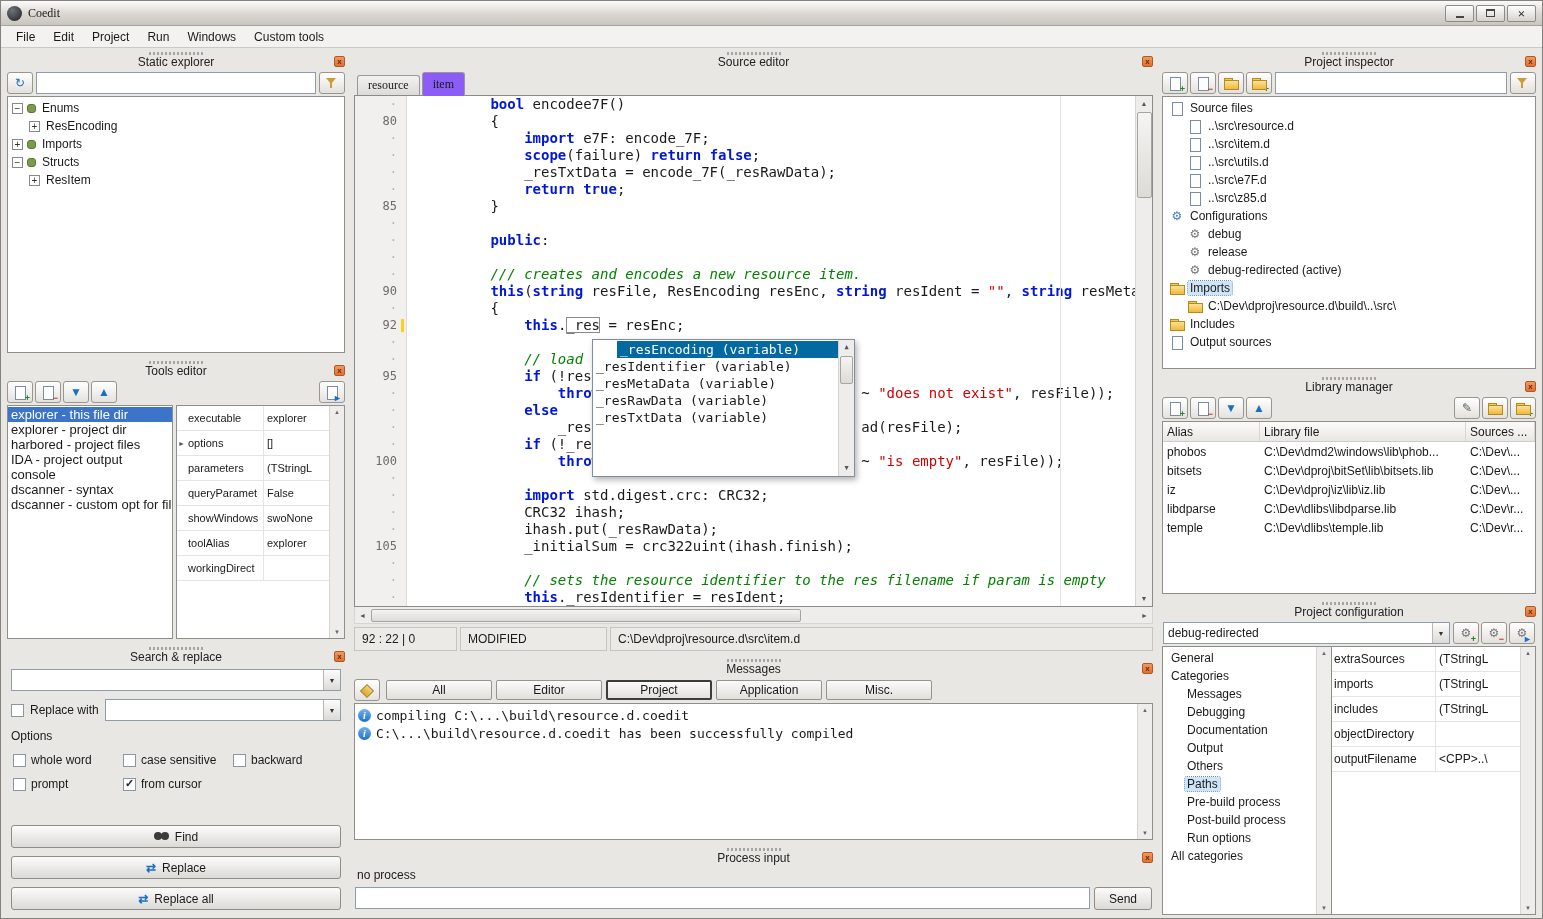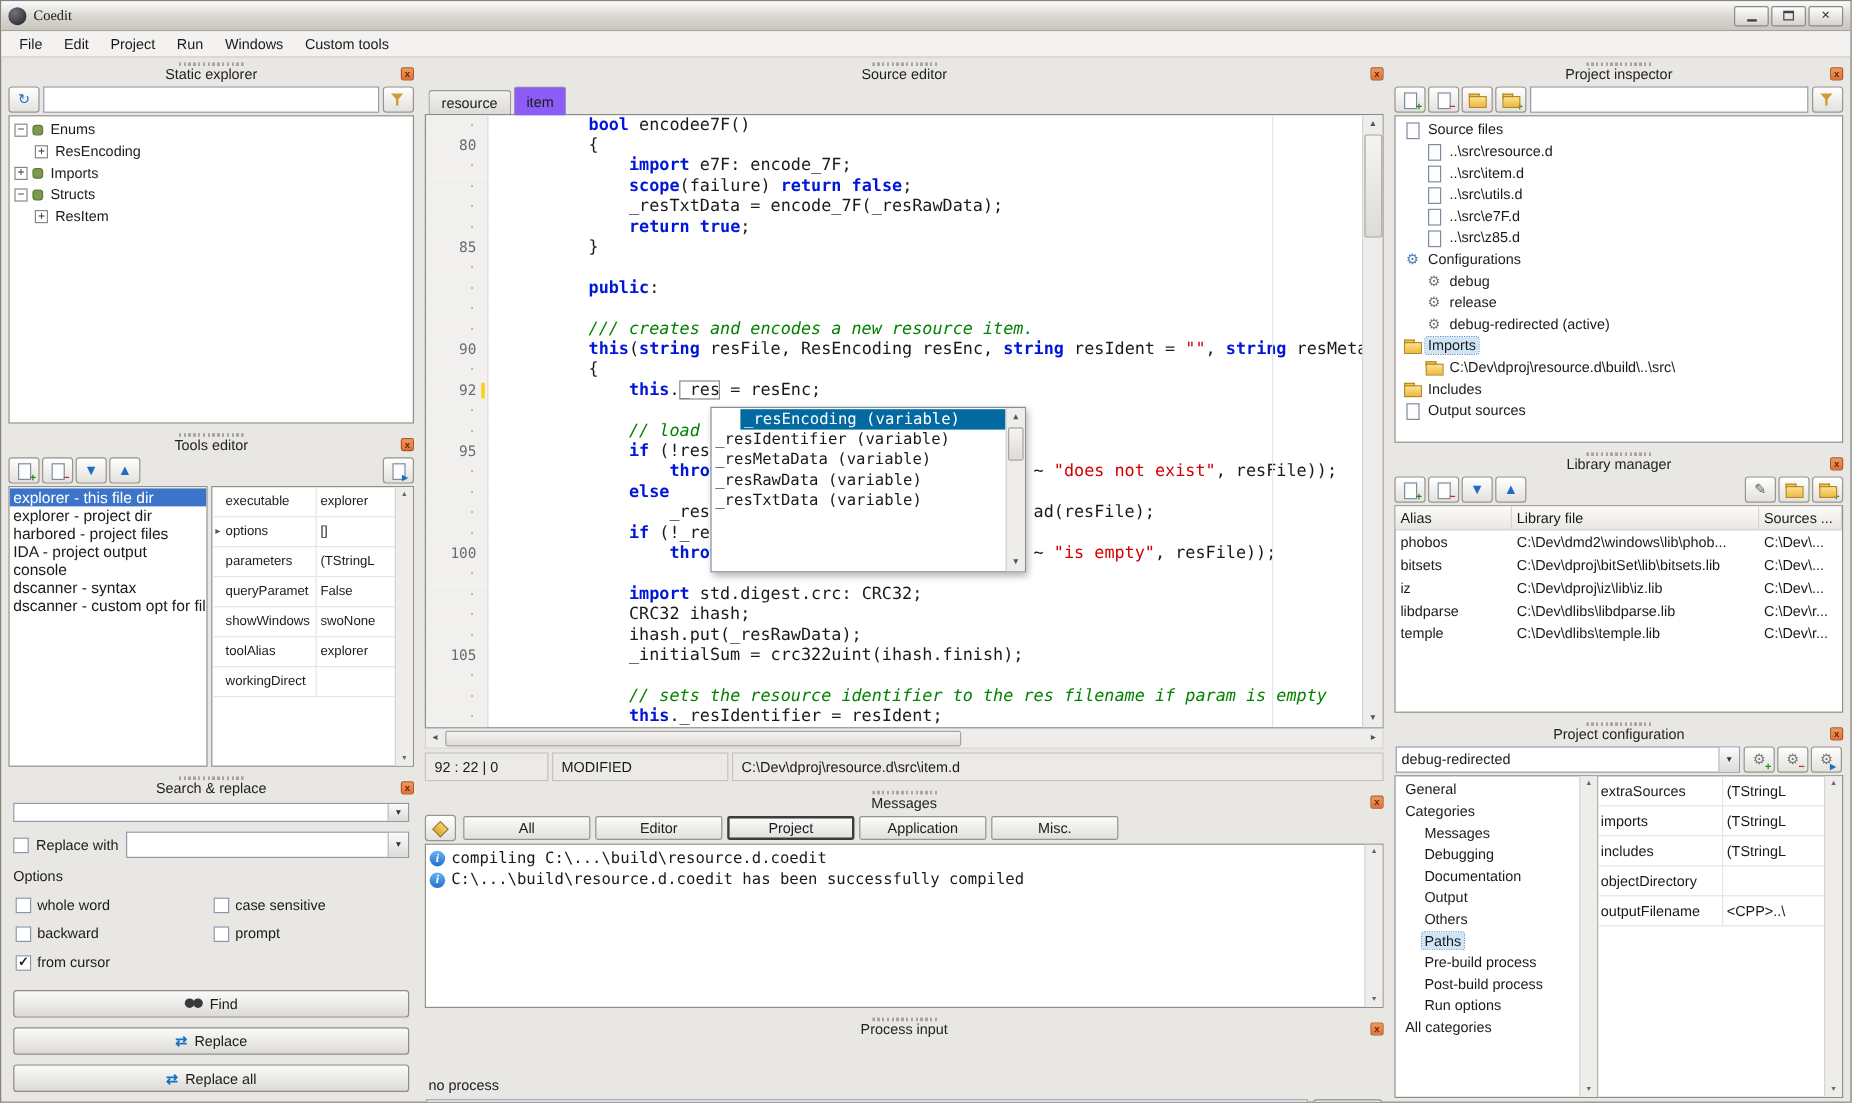--- a/index.html
+++ b/index.html
@@ -21,21 +21,21 @@
   .menu-item{padding:2px 9px;font-size:12px;}
 
   
   .main{flex:1;display:flex;gap:3px;padding:2px 3px 0;min-height:0;}
   .col{display:flex;flex-direction:column;gap:3px;min-height:0;}
   .col-left{width:344px;flex:none;}
   .col-center{flex:1;min-width:0;}
   .col-right{width:380px;flex:none;}
   .panel{display:flex;flex-direction:column;min-height:0;}
   .h-static{height:306px;flex:none;} .h-tools{height:283px;flex:none;} .h-search{flex:1;}
-  .h-source{height:604px;flex:none;} .h-msgs{height:186px;flex:none;} .h-proc{flex:1;gap:29px;}
+  .h-source{height:604px;flex:none;} .h-msgs{height:186px;flex:none;} .h-proc{flex:1;}
   .h-inspector{height:322px;flex:none;} .h-lib{height:222px;flex:none;} .h-config{flex:1;}
 
   
   .panel-header{flex:none;position:relative;height:20px;}
   .grip{width:54px;height:3px;margin:2px auto 1px;background:repeating-linear-gradient(90deg,#a8a5a0 0 2px,transparent 2px 4px);}
   .panel-title{text-align:center;font-size:12px;line-height:13px;color:#222;}
   .panel-close{position:absolute;right:3px;top:6px;width:11px;height:11px;background:linear-gradient(#f09a5e,#e06f38);border:1px solid #b05a20;border-radius:2px;display:flex;align-items:center;justify-content:center;}
   .panel-close::before{content:"x";font-size:8px;font-weight:bold;color:#6e2a00;line-height:8px;}
   .toolbar{flex:none;display:flex;align-items:center;gap:3px;padding:2px 3px;}
   .tgroup{display:flex;gap:2px;}
@@ -71,33 +71,33 @@
   .msb::before{content:"▲";font-size:6px;color:#666;margin-top:3px;}
   .msb::after{content:"▼";font-size:6px;color:#666;margin-bottom:3px;}
 
   
   .sr-body{flex-direction:column;gap:8px;padding:4px 7px 8px;font-size:12px;}
   .combo{height:22px;display:flex;align-items:center;background:#fff;border:1px solid #8e9cab;}
   .combo-text{flex:1;min-width:0;padding:0 4px;font-size:12px;overflow:hidden;white-space:nowrap;}
   .combo-btn{flex:none;width:17px;height:100%;background:linear-gradient(#fcfcfc,#dcdad6);border-left:1px solid #b9b7b3;display:flex;align-items:center;justify-content:center;}
   .combo-btn::before{content:"▼";font-size:7px;color:#333;}
   .rw-row{display:flex;align-items:center;gap:6px;}
-  .check-grid{display:grid;grid-template-columns:1fr 1fr;gap:10px 2px;padding:2px 0 0 2px;}
+  .check-grid{display:grid;grid-template-columns:1fr 1fr 1fr;gap:10px 2px;padding:2px 0 0 2px;}
   .check-row{display:flex;align-items:center;gap:5px;font-size:12px;}
   .checkbox{flex:none;width:13px;height:13px;border:1px solid #8a98a6;background:#fff;position:relative;}
   .checkbox.checked::before{content:"✓";position:absolute;left:1px;top:-2px;font-size:11px;font-weight:bold;color:#222;}
   .big-btn{flex:none;height:23px;display:flex;align-items:center;justify-content:center;gap:6px;background:linear-gradient(#fbfbfa,#dcdad6);border:1px solid #8f8d89;border-radius:3px;font-size:12px;}
   .binoc{position:relative;width:15px;height:9px;}
   .binoc::before,.binoc::after{content:"";position:absolute;top:0;width:8px;height:8px;border-radius:50%;background:#3a3a3a;}
   .binoc::before{left:0;}.binoc::after{right:0;}
   .swap-ic::before{content:"⇄";color:#1a6fc4;font-size:12px;font-weight:bold;}
 
   
   .tabbar{flex:none;height:25px;display:flex;align-items:flex-end;padding-left:3px;gap:2px;}
-  .tab{height:20px;padding:0 10px;font-size:12px;background:linear-gradient(#f2f1ef,#dddbd7);border:1px solid #999;border-bottom:none;border-radius:3px 3px 0 0;display:flex;align-items:center;position:relative;}
+  .tab{height:20px;padding:0 10px;font-size:12px;background:linear-gradient(#f2f1ef,#dddbd7);border:1px solid #999;border-bottom:none;border-radius:3px 3px 0 0;display:flex;align-items:center;position:relative;font-family:Liberation Serif, serif;}
   .tab.active{height:24px;background:#8b5cf6;z-index:2;margin-bottom:-1px;}
   .editor-frame{flex:none;height:512px;display:flex;min-height:0;background:#fff;border:1px solid #8a8a8a;position:relative;z-index:1;}
   .editor-view{flex:1;min-width:0;position:relative;overflow:hidden;font:14px/17px "DejaVu Sans Mono",monospace;}
   .code-line{display:flex;height:17px;white-space:pre;}
   .gutter{flex:none;width:52px;background:#f1f0ee;border-right:1px solid #dcdcdc;text-align:right;padding-right:9px;font-size:12px;line-height:17px;color:#b5b3af;position:relative;}
   .gutter.gnum{color:#6b6b6b;}
   .mod-mark{position:absolute;right:2px;top:2px;width:3px;height:13px;background:#fdd017;}
   .code-text{padding-left:16px;white-space:pre;line-height:17px;}
   .tk-k{color:#0017d8;font-weight:bold;}
   .tk-c{color:#038200;font-style:italic;}

